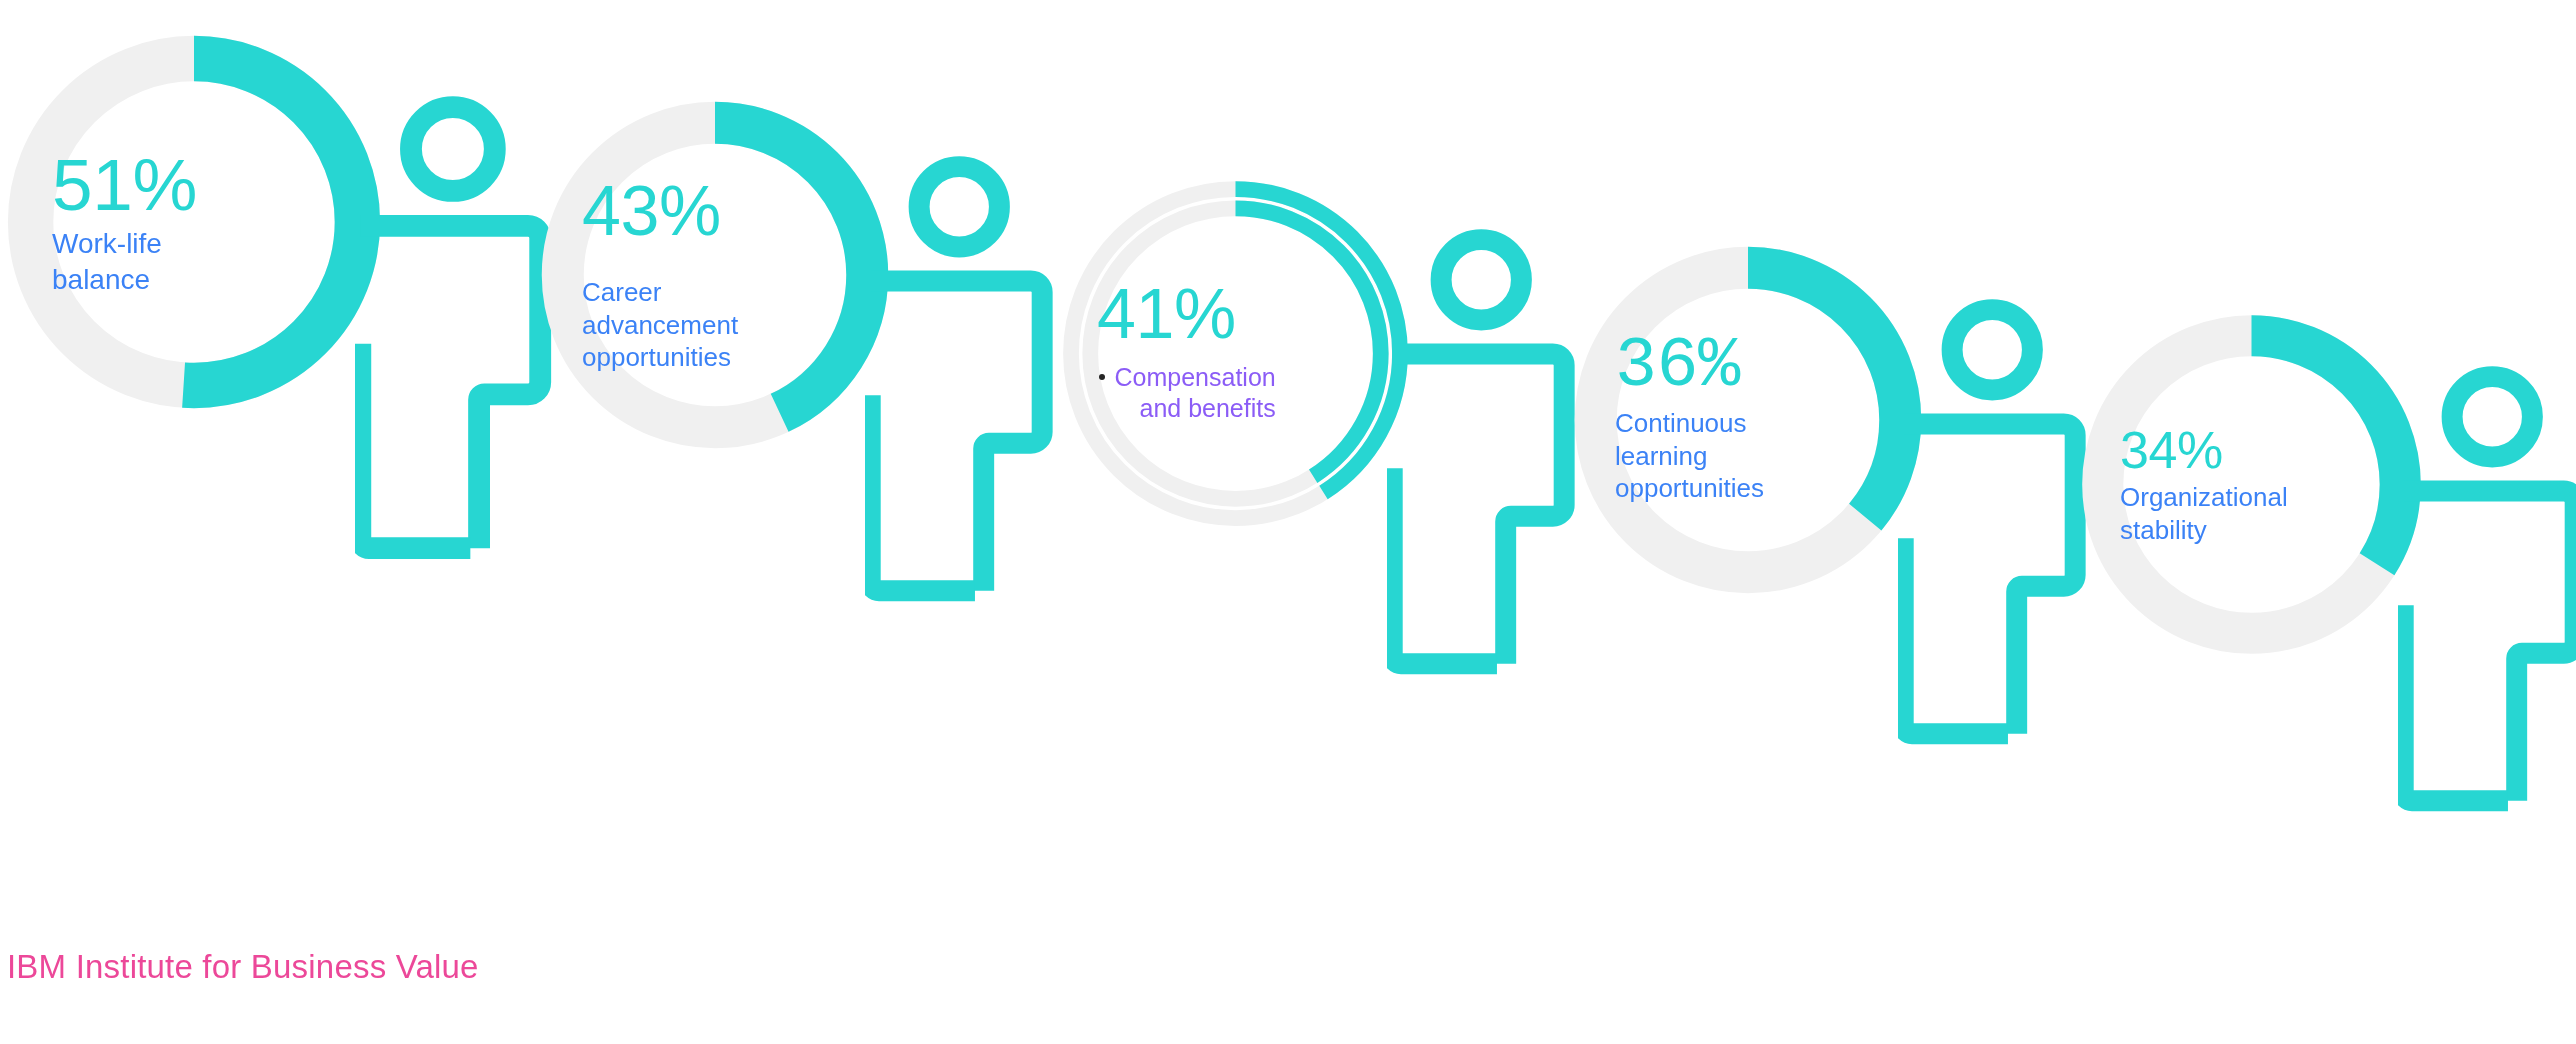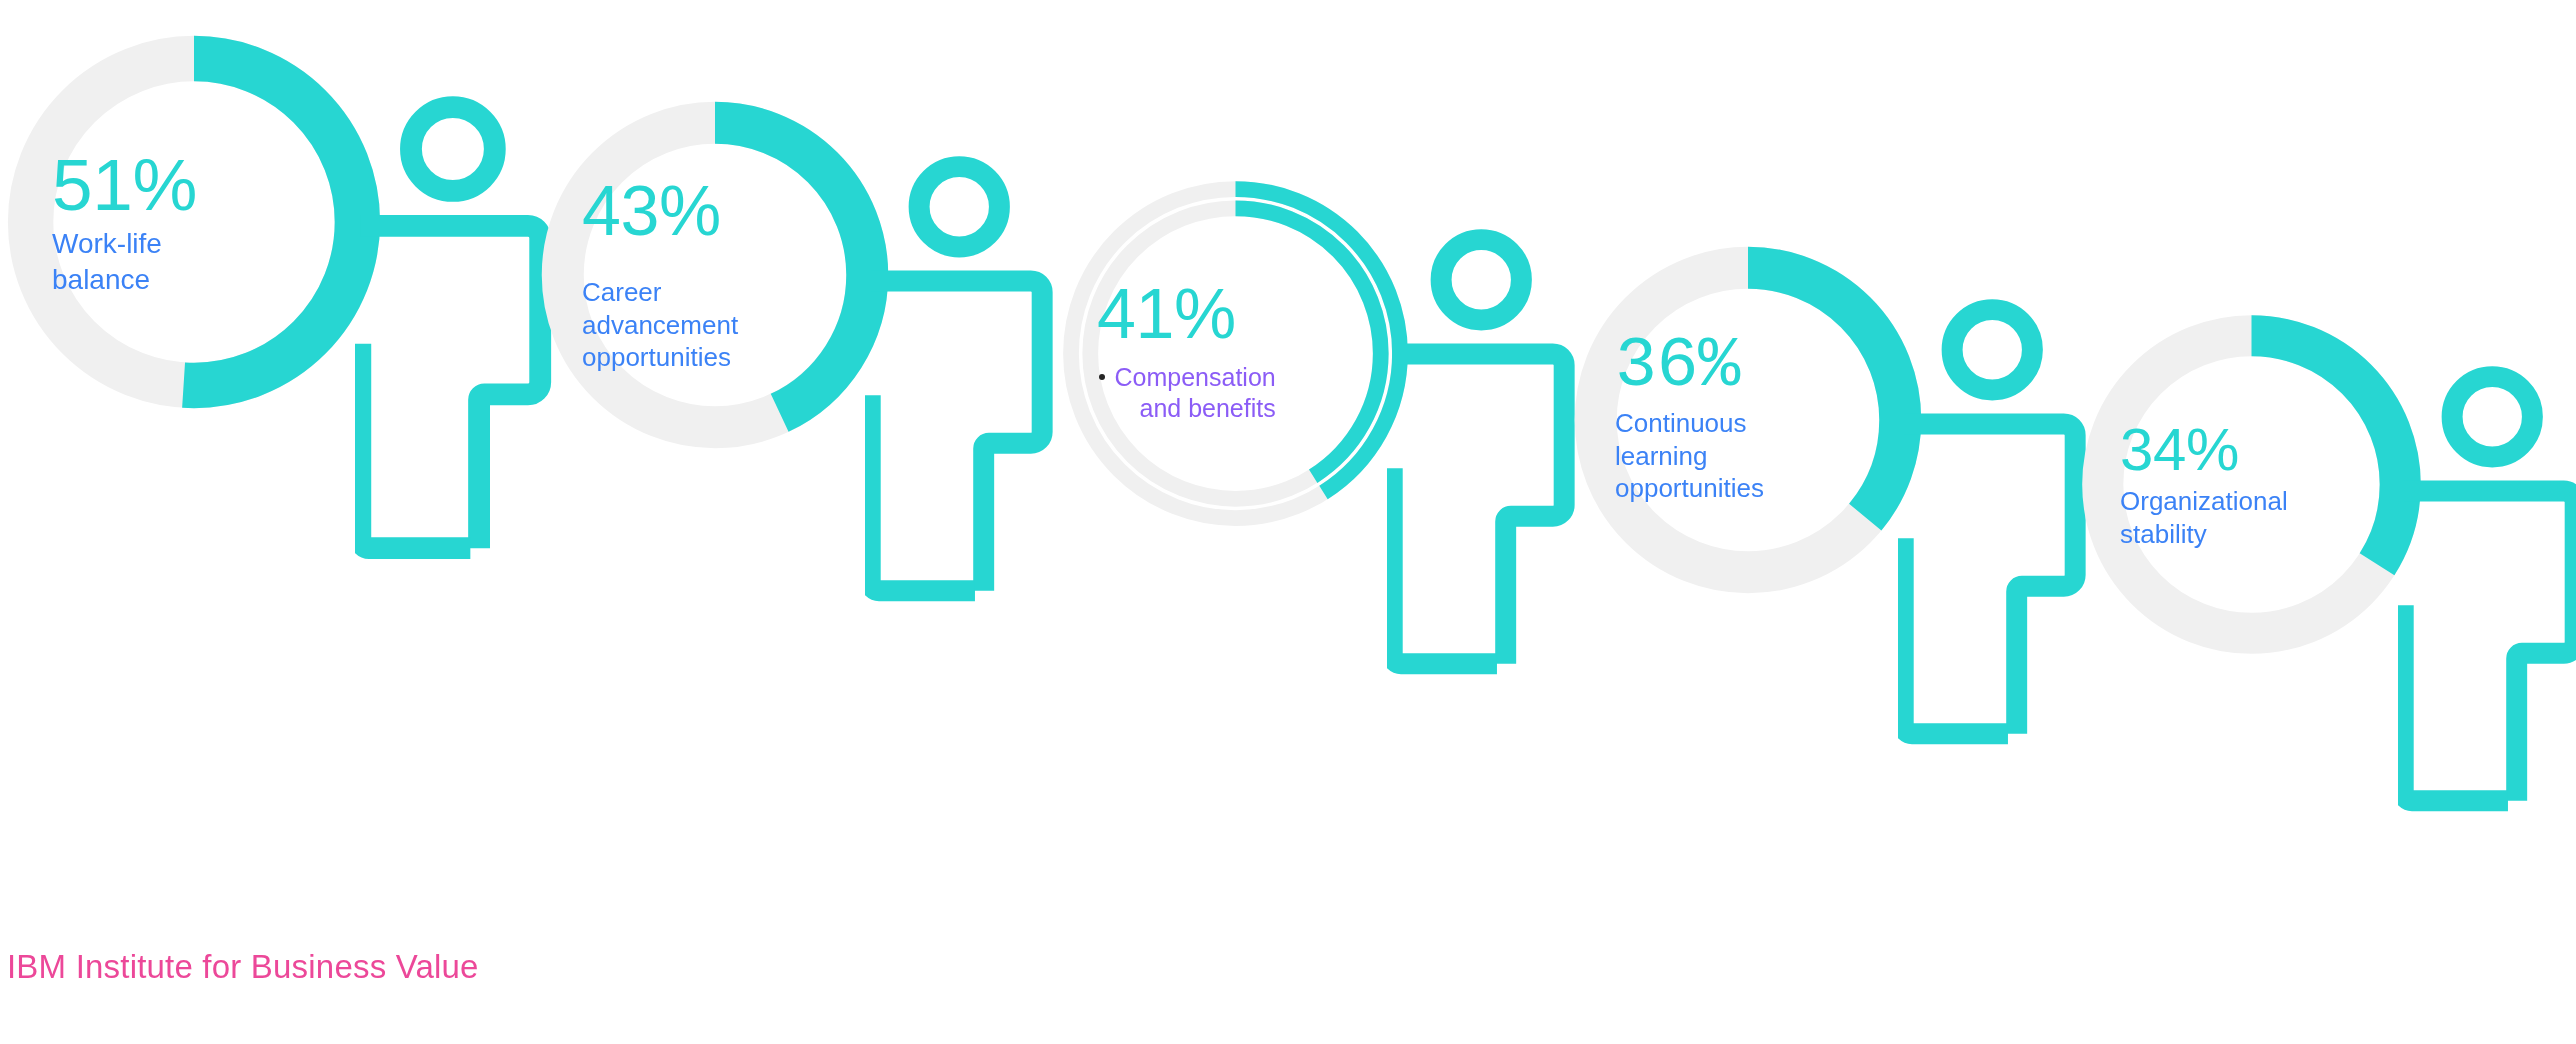--- a/index.html
+++ b/index.html
@@ -190,21 +190,21 @@
   <div class="cluster" style="left:2080px; top:313px; width:498px; height:367px;">
 
     <div class="donut-wrap">
       <svg class="donut-svg" width="343" height="343" viewBox="0 0 392 392" aria-hidden="true">
         <circle cx="196" cy="196" r="170" fill="none" stroke="#F0F0F0" stroke-width="47"></circle>
         <circle cx="196" cy="196" r="170" fill="none" stroke="#27D6D2" stroke-width="47" stroke-dasharray="363.17 704.97" stroke-dashoffset="0" transform="rotate(-90 196 196)"></circle>
       </svg>
     </div>
 
     <div class="donut-center" style="left:40px; top:49px; width:232px; height:246px;">
-      <div class="pct" style="font-size:60px;">34%</div>
+      <div class="pct" style="font-size:52px;">34%</div>
       <div class="label" style="font-size:26px;">
         <span class="ln">Organizational</span>
         <span class="ln">stability</span>
       </div>
     </div>
 
     <div class="person" style="left:318px; top:51px;">
       <svg width="192" height="507" viewBox="0 0 220 580" aria-hidden="true">
         <circle cx="108" cy="60" r="46" fill="none" stroke="#27D6D2" stroke-width="24"></circle>
         <path d="M6 145 H190 a13 13 0 0 1 13 13 V318 a13 13 0 0 1 -13 13 H142 a6 6 0 0 0 -6 6 V500" fill="none" stroke="#27D6D2" stroke-width="24" stroke-linejoin="round"></path>

